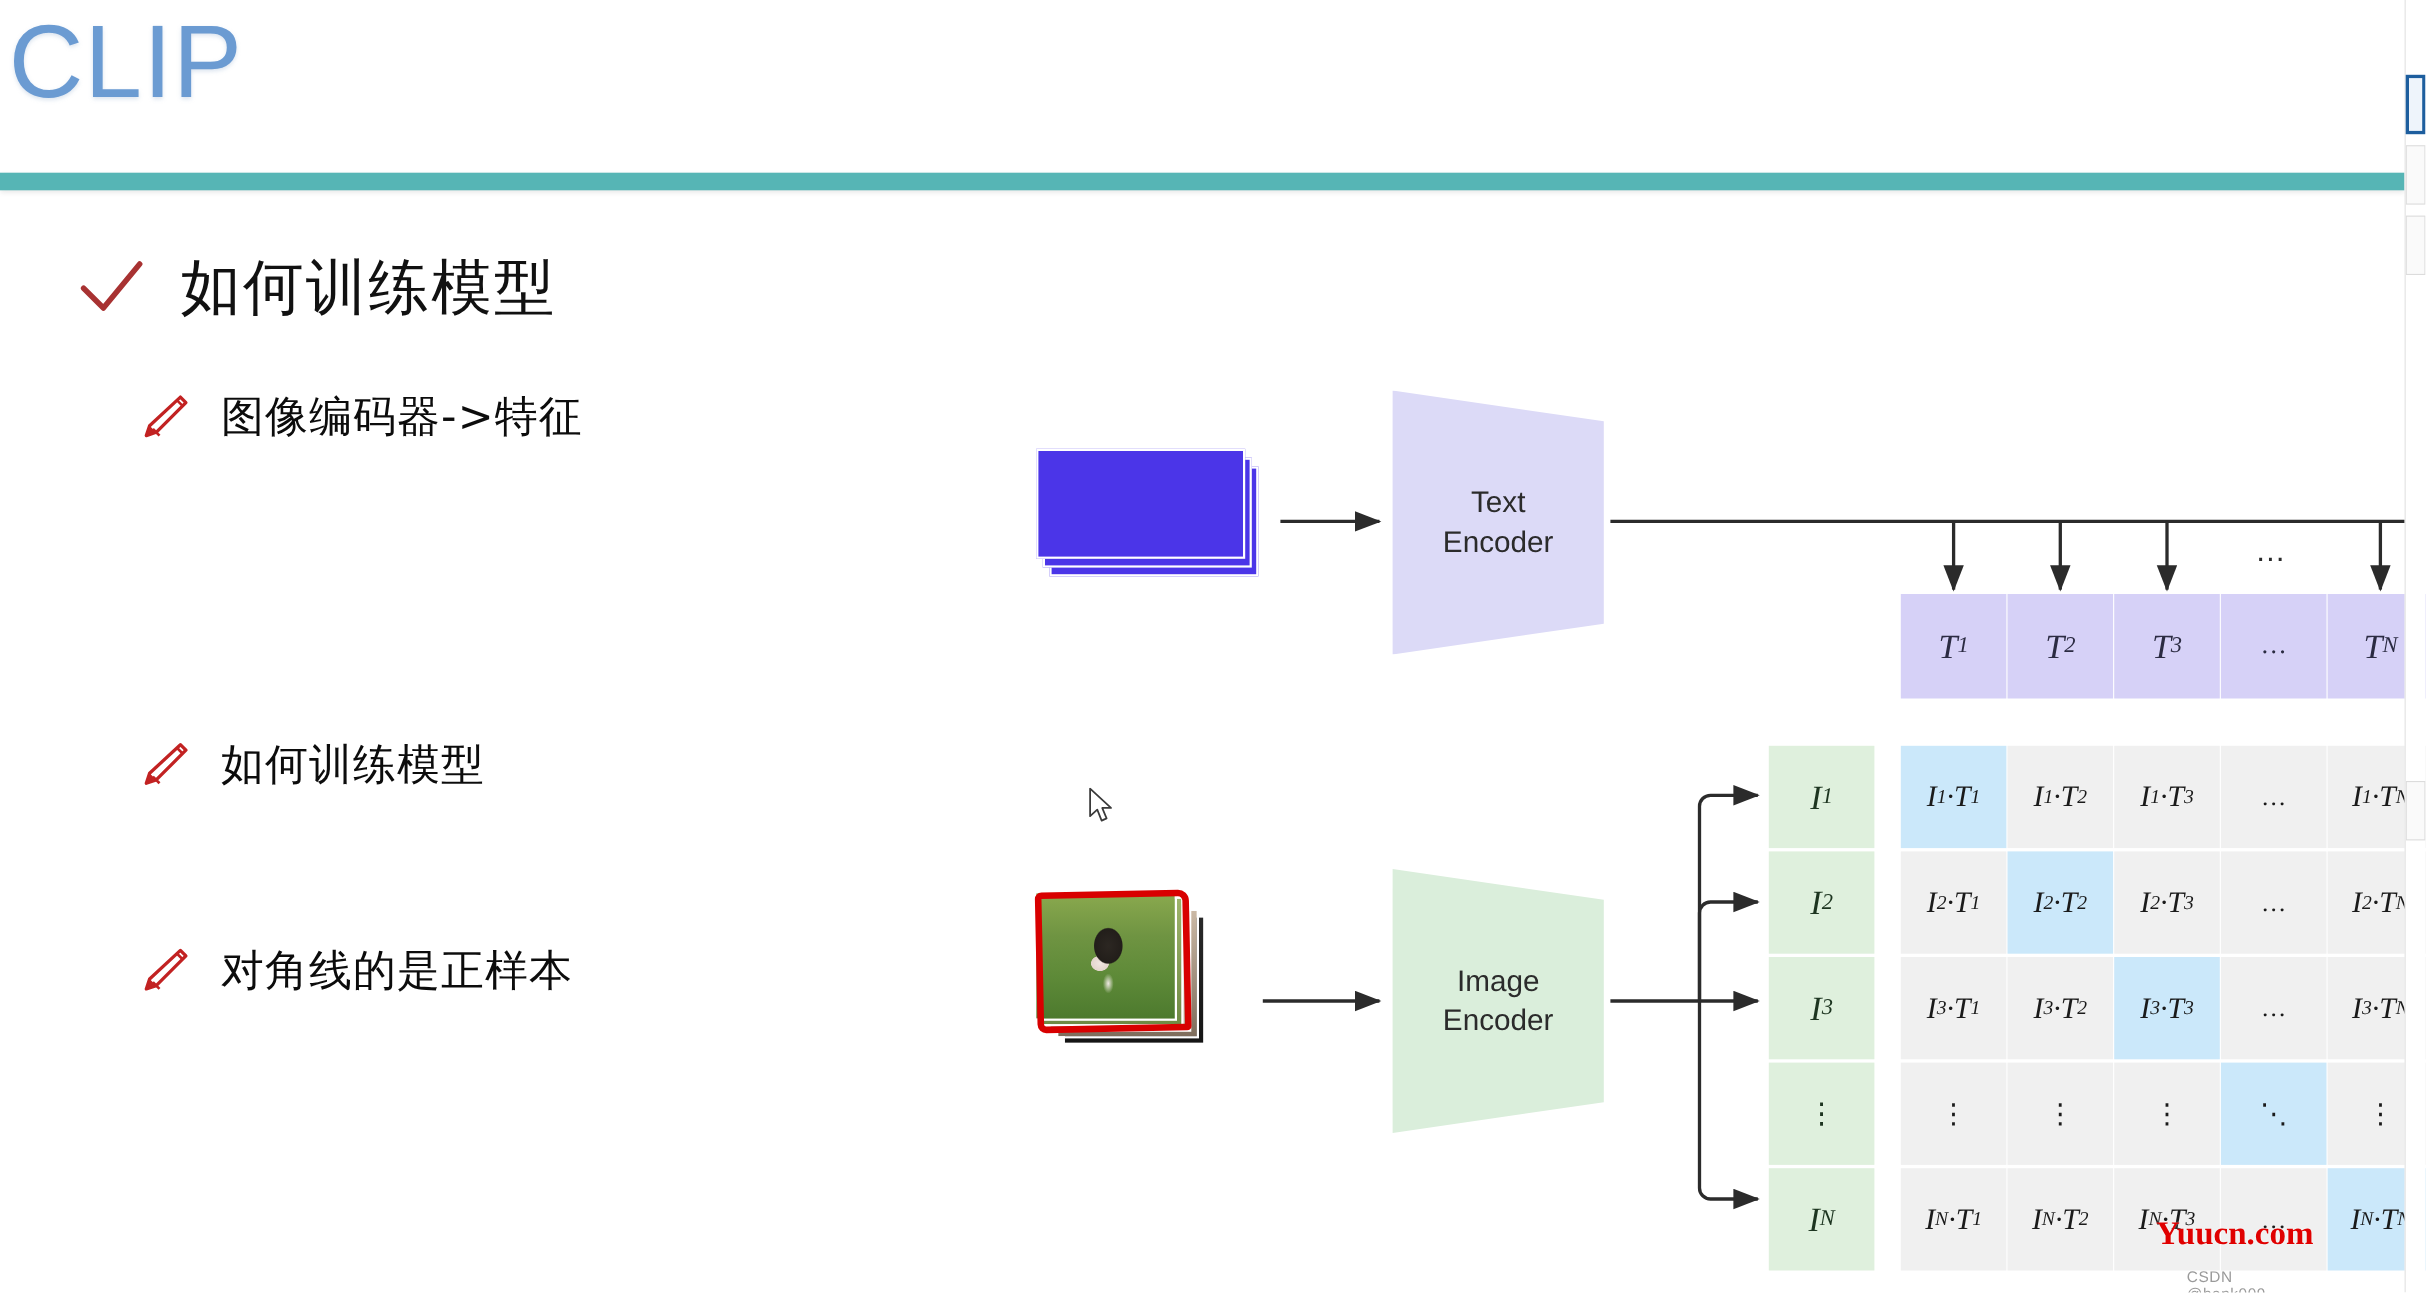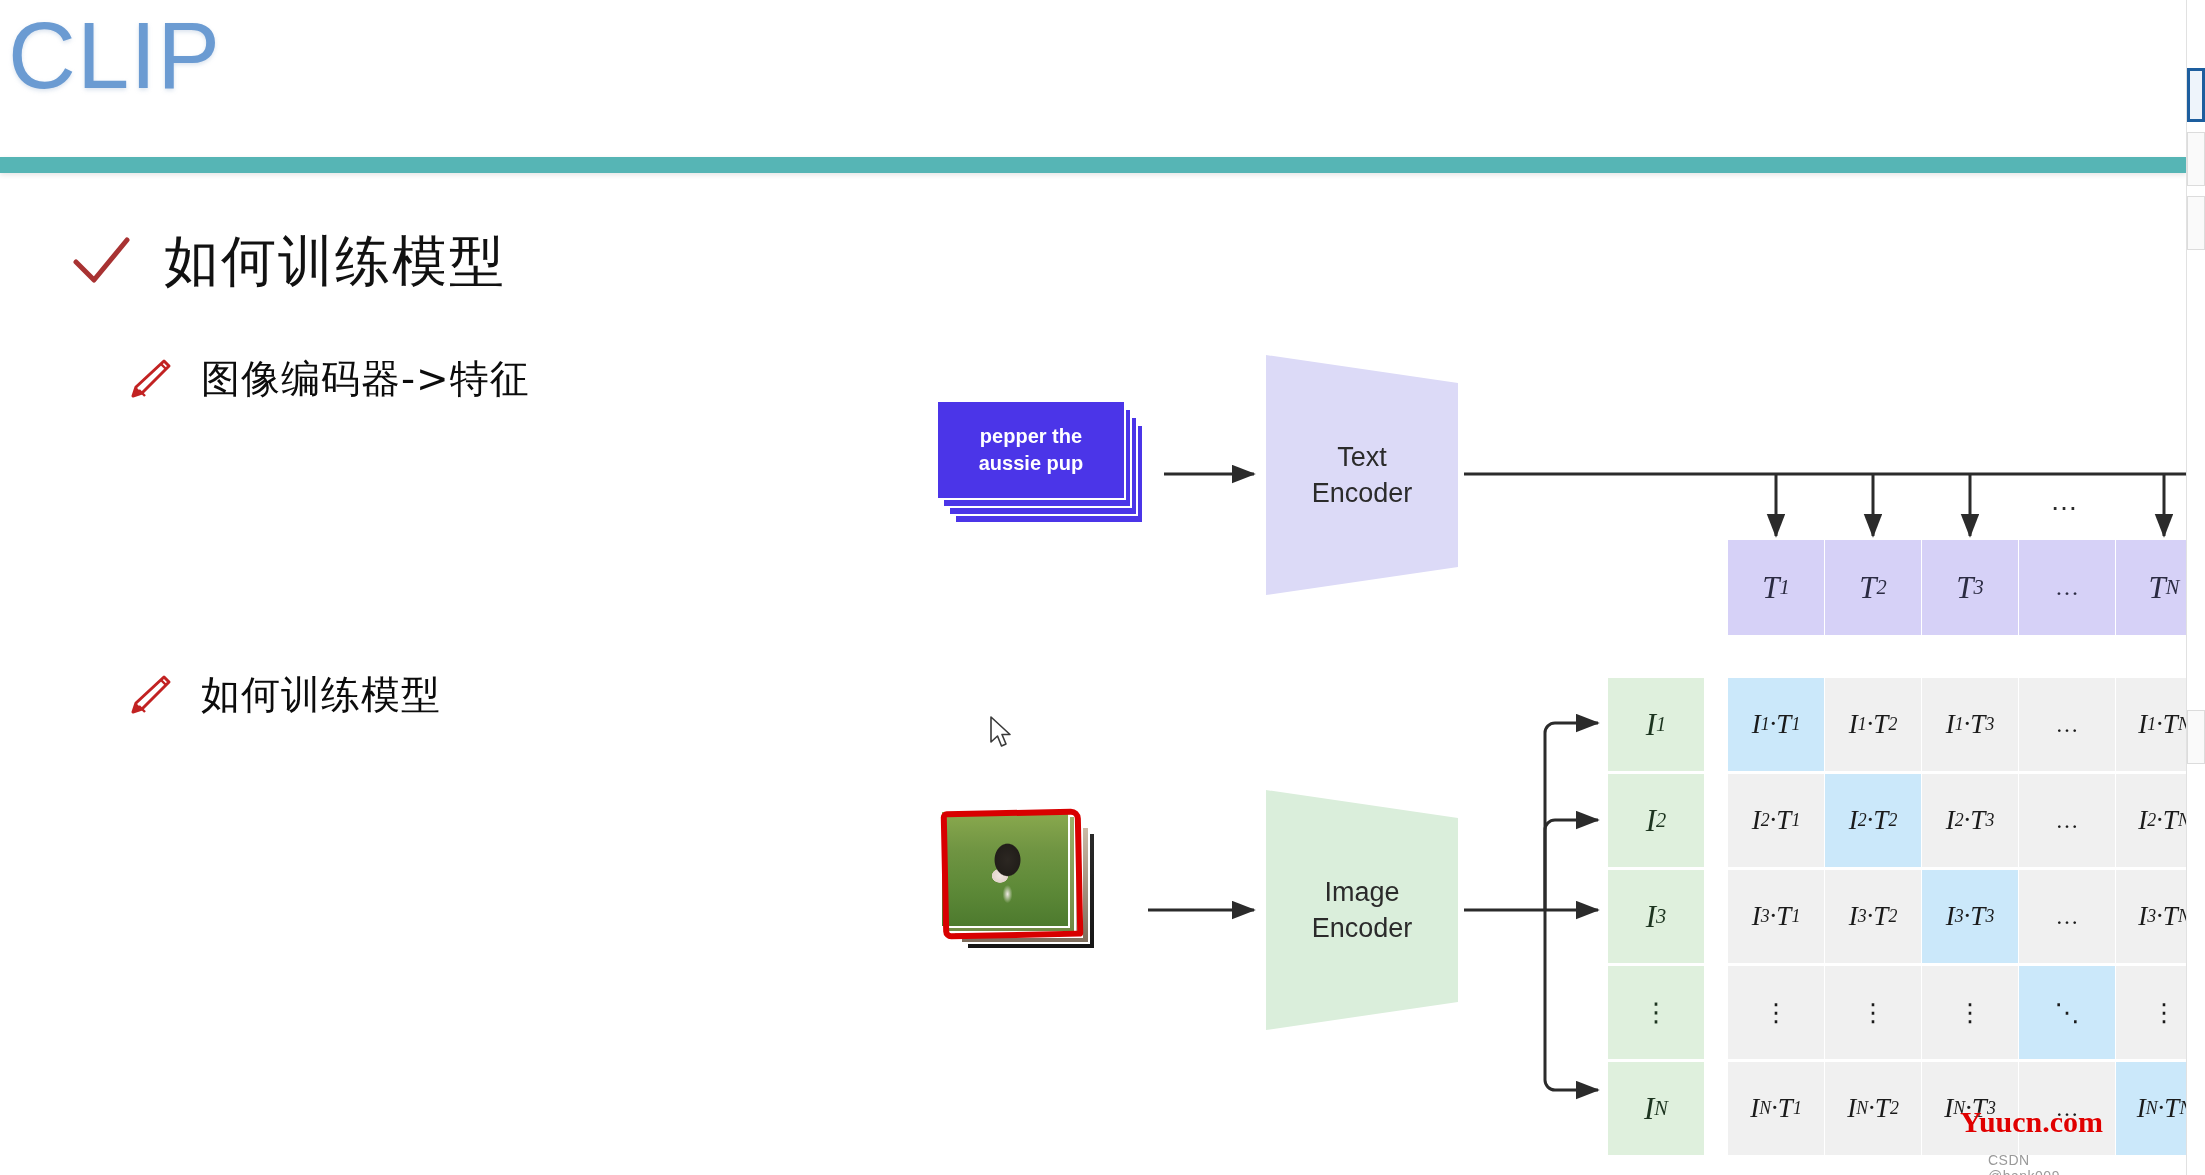--- a/index.html
+++ b/index.html
@@ -187,31 +187,36 @@
       <svg class="pencil-icon" viewBox="0 0 48 48" fill="none">
         <path d="M39 6 L44 11 L17 38 L8 41 L11 32 Z" stroke="#c22222" stroke-width="3" stroke-linejoin="round" fill="none"></path>
         <path d="M36 9 L41 14" stroke="#c22222" stroke-width="2.4"></path>
         <path d="M14 35 L20 41" stroke="#c22222" stroke-width="2.4"></path>
         <path d="M8 41 L11 32 L16 37 Z" fill="#c22222"></path>
       </svg>
     </span>
     <span class="bullet-text">如何训练模型</span>
   </div>
 
+  <div class="bullet-row" style="top:855px">
+    <span>
+      <svg class="pencil-icon" viewBox="0 0 48 48" fill="none">
+        <path d="M39 6 L44 11 L17 38 L8 41 L11 32 Z" stroke="#c22222" stroke-width="3" stroke-linejoin="round" fill="none"></path>
+        <path d="M36 9 L41 14" stroke="#c22222" stroke-width="2.4"></path>
+        <path d="M14 35 L20 41" stroke="#c22222" stroke-width="2.4"></path>
+        <path d="M8 41 L11 32 L16 37 Z" fill="#c22222"></path>
+      </svg>
+    </span>
+    <span class="bullet-text">对角线的是正样本</span>
+  </div>
 
   <div class="text-card-stack">
     <div class="text-card tc0"></div>
     <div class="text-card tc1"></div>
     <div class="text-card tc2"></div>
-    <div class="text-card tc3">
-      <div class="tc-label">
-        <span>pepper the</span><br>
-        <span>aussie pup</span>
-      </div>
-    </div>
   </div>
 
   <div class="img-stack">
     <div class="img-sheet is0"></div>
     <div class="img-sheet is1"></div>
     <div class="img-sheet is2"></div>
     <div class="img-sheet is3"></div>
     <div class="img-sheet photo"></div>
     <div class="red-circle"></div>
   </div>

